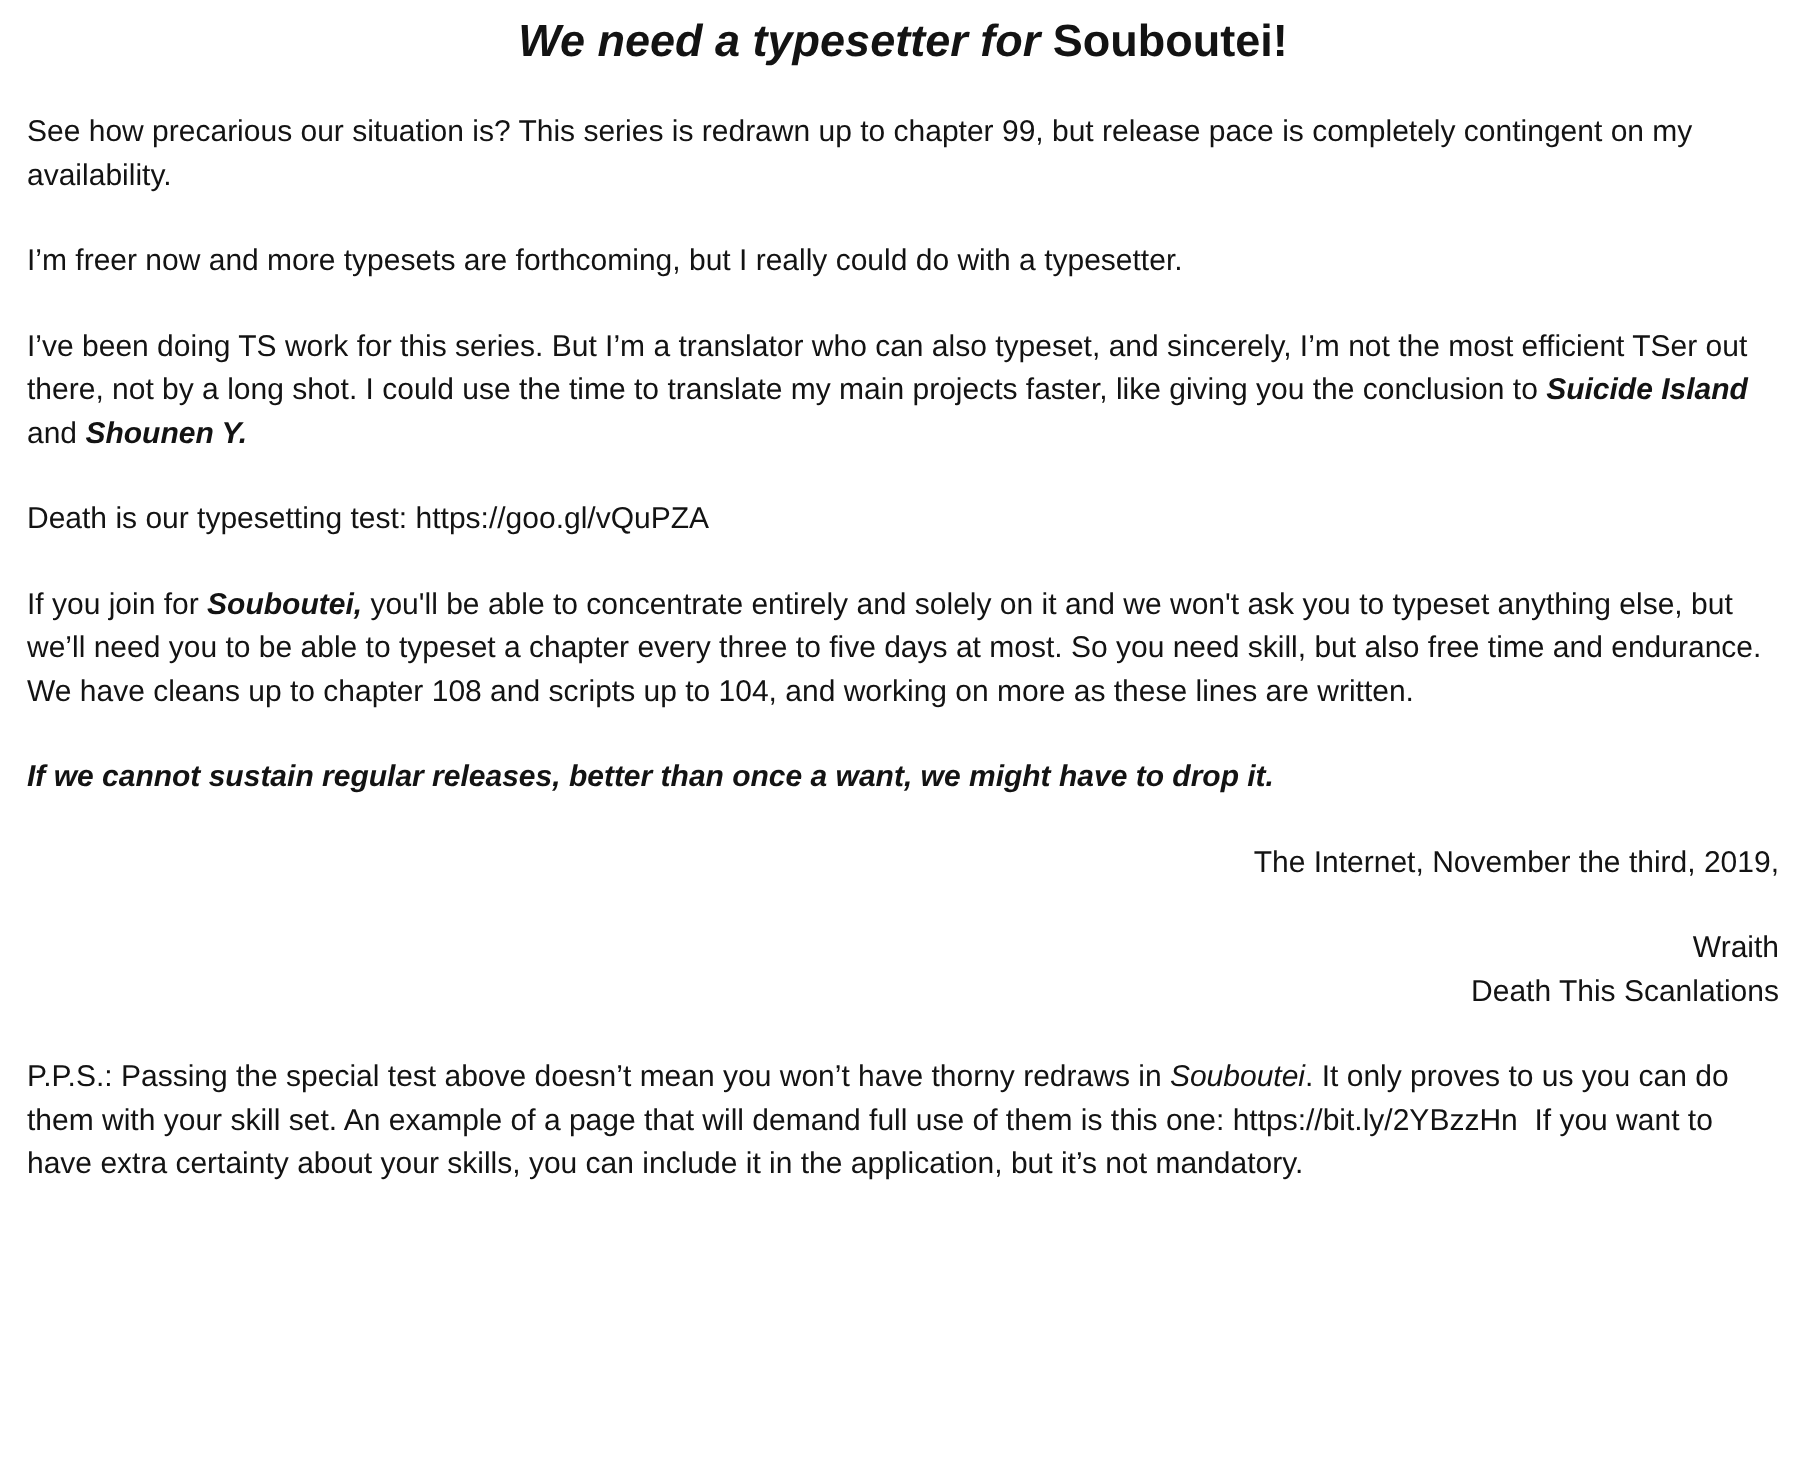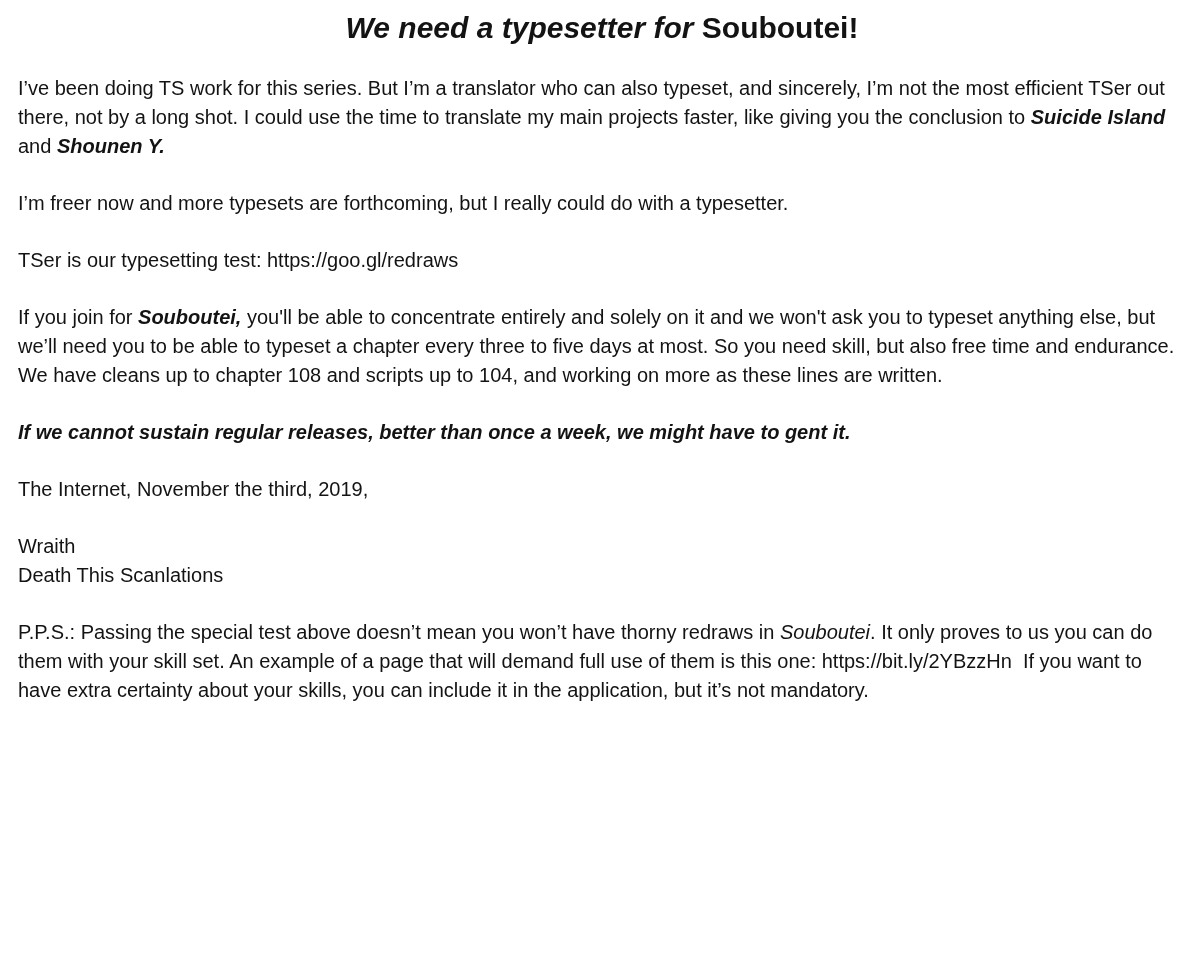--- a/index.html
+++ b/index.html
@@ -21,33 +21,34 @@
     line-height: 40px;
     font-weight: 700;
     margin: 0 0 26px 0;
   }
   .body-text p.para {
     margin: 28px 0 0 0;
     white-space: pre-wrap;
   }
   .body-text p.para:first-child { margin-top: 0; }
   .align-left  { text-align: left; }
-  .align-right { text-align: left; }
+  .align-right { text-align: right; }
   .b  { font-weight: 700; }
   .i  { font-style: italic; }
 </style>
 </head>
 <body>
 
 <div class="page">
   <h1 class="title"><span class="b i">We need a typesetter for </span><span class="b">Souboutei!</span></h1>
   <div class="body-text">
+      <p class="para align-left"><span>See how precarious our situation is? This series is redrawn up to chapter 99, but release pace is completely contin­gent on my availability.</span></p>
+      <p class="para align-left"><span>I’m freer now and more typesets are forthcoming, but I really could do with a typesetter.</span></p>
       <p class="para align-left"><span>I’ve been doing TS work for this series. But I’m a translator who can also typeset, and sincerely, I’m not the most effi­cient TSer out there, not by a long shot. I could use the time to translate my main projects faster, like giving you the conclusion to </span><span class="b i">Suicide Island</span><span> and </span><span class="b i">Shounen Y.</span></p>
-      <p class="para align-left"><span>I’m freer now and more typesets are forthcoming, but I really could do with a typesetter.</span></p>
-      <p class="para align-left"><span>TSer is our typesetting test: </span><span>https://goo.gl/redraws</span></p>
+      <p class="para align-left"><span>Death is our typesetting test: </span><span>https://goo.gl/vQuPZA</span></p>
       <p class="para align-left"><span>If you join for </span><span class="b i">Souboutei,</span><span> you'll be able to concentrate entirely and solely on it and we won't ask you to typeset any­thing else, but we’ll need you to be able to typeset a chapter every three to five days at most. So you need skill, but also free time and endurance. We have cleans up to chapter 108 and scripts up to 104, and working on more as these lines are written.</span></p>
-      <p class="para align-left"><span class="b i">If we cannot sustain regular releases, better than once a week, we might have to gent it.</span></p>
+      <p class="para align-left"><span class="b i">If we cannot sustain regular releases, better than once a want, we might have to drop it.</span></p>
       <p class="para align-right"><span>The Internet, November the third, 2019,</span></p>
       <p class="para align-right"><span>Wraith
 Death This Scanlations</span></p>
       <p class="para align-left"><span>P.P.S.: Passing the special test above doesn’t mean you won’t have thorny redraws in </span><span class="i">Souboutei</span><span>. It only proves to us you can do them with your skill set. An example of a page that will demand full use of them is this one: </span><span>https://bit.ly/2YBzzHn</span><span>  If you want to have extra certainty about your skills, you can include it in the application, but it’s not mandatory.</span></p>
     </div>
 </div>
 
 </body></html>

